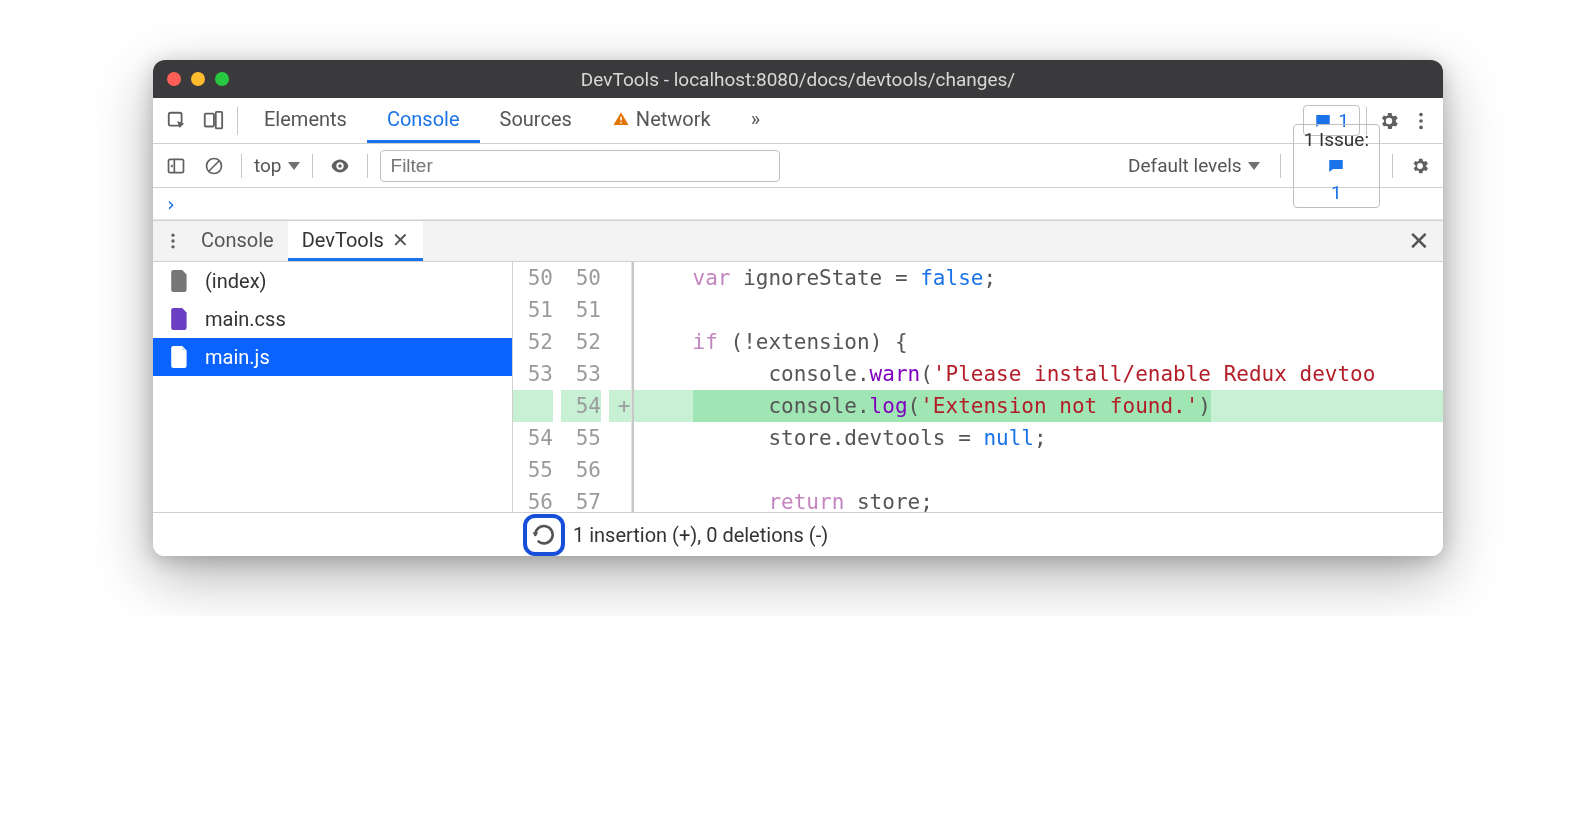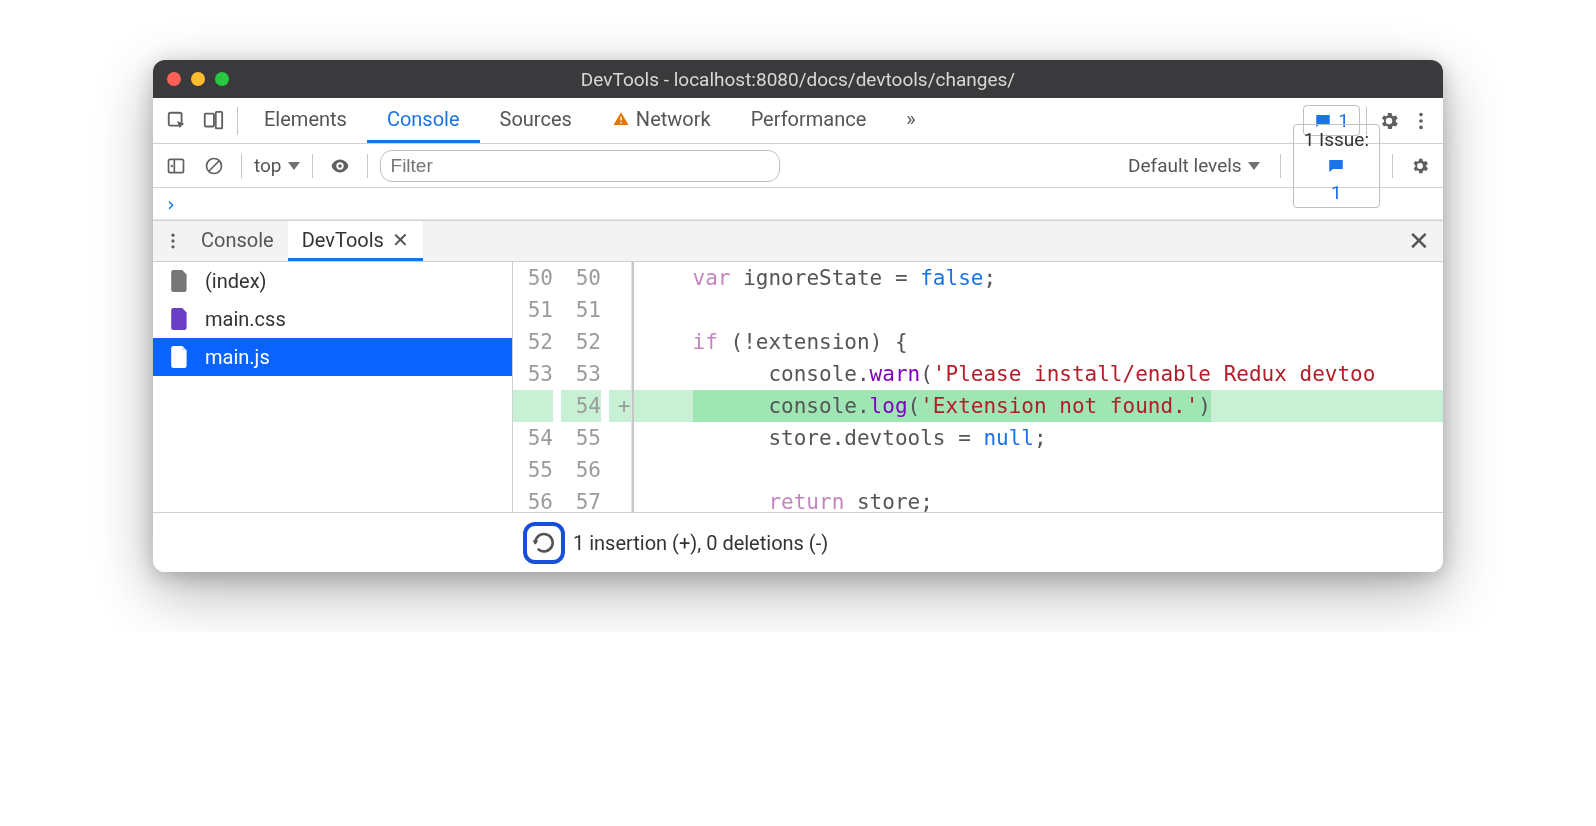--- a/index.html
+++ b/index.html
@@ -77,21 +77,21 @@
       width: 30px; height: 30px; display: flex; align-items: center; justify-content: center;
       color: #606060; cursor: pointer;
     }
     .fb-sep { width: 1px; height: 24px; background: #c6c6c6; margin: 0 4px; }
     .context-sel {
       display: flex; align-items: center; gap: 6px;
       font-size: 19px; color: #555; cursor: pointer;
     }
     .filter-input {
       flex: 0 0 400px; height: 32px;
-      border: 1px solid #bfbfbf; border-radius: 12px; padding: 0 10px;
+      border: 1px solid #bfbfbf; border-radius: 4px; padding: 0 10px;
       font-size: 19px; color: #555;
     }
     .levels-sel { font-size: 19px; color: #555; display: flex; align-items: center; gap: 6px; cursor: pointer; padding: 0 8px; }
     .issues-chip2 {
       border: 1px solid #bfbfbf; border-radius: 4px; padding: 3px 10px;
       display: flex; align-items: center; gap: 6px; color: #333; font-size: 19px;
       cursor: pointer;
       flex-direction: column;
     }
 
@@ -151,21 +151,21 @@
     .tok-eq { color: #555; }
     .tok-bool { color: #1a73e8; }
     .tok-punc { color: #555; }
     .tok-str { color: #b31d28; }
     .tok-ident { color: #555; }
 
     .vr { width: 2px; background: #c8c8c8; }
 
     
     .changes-footer {
-      display: flex; align-items: center; height: 60px;
+      display: flex; align-items: center; height: 44px;
       border-top: 1px solid #d0d0d0; background: #fff; padding: 0 8px; text-align: center;
     }
     .revert-btn {
       width: 42px; height: 42px; display: flex; align-items: center; justify-content: center;
       border: 4px solid #174fd8; border-radius: 12px; color: #555; cursor: pointer;
       margin-left: 362px;
     }
     .footer-text { margin-left: 8px; font-size: 20px; color: #333; }
 
     svg { display: block; }
@@ -214,23 +214,20 @@
       <div class="main-tab">
         <span class="warn-tri">
           <svg width="18" height="18" viewBox="0 0 24 24">
               <path d="M12 3 L22 20 H2 Z" fill="#e37400"></path>
               <rect x="11" y="9" width="2" height="5" fill="#fff"></rect>
               <rect x="11" y="16" width="2" height="2" fill="#fff"></rect>
             </svg>
         </span>
         <span>Network</span>
       </div>
-      <div class="main-tab">
-          <span>Performance</span>
-        </div>
       <div class="main-tab">
           <span>»</span>
         </div>
     </div>
 
     <div class="toolbar-spacer"></div>
     <div class="issue-chip">
       <svg width="18" height="18" viewBox="0 0 24 24">
           <path d="M3 4h18v12H8l-5 4V4z" fill="#1a73e8"></path>
         </svg>

